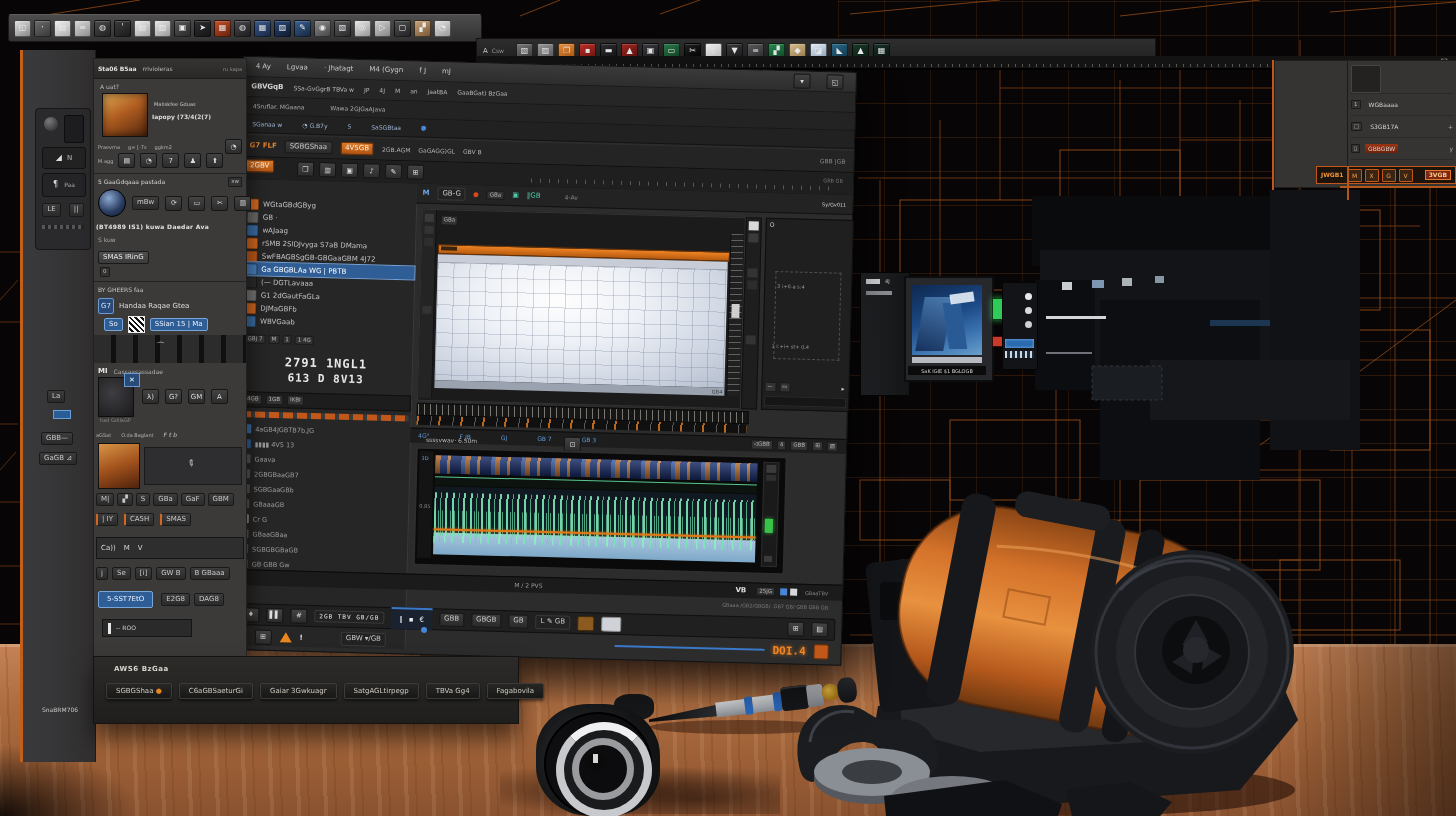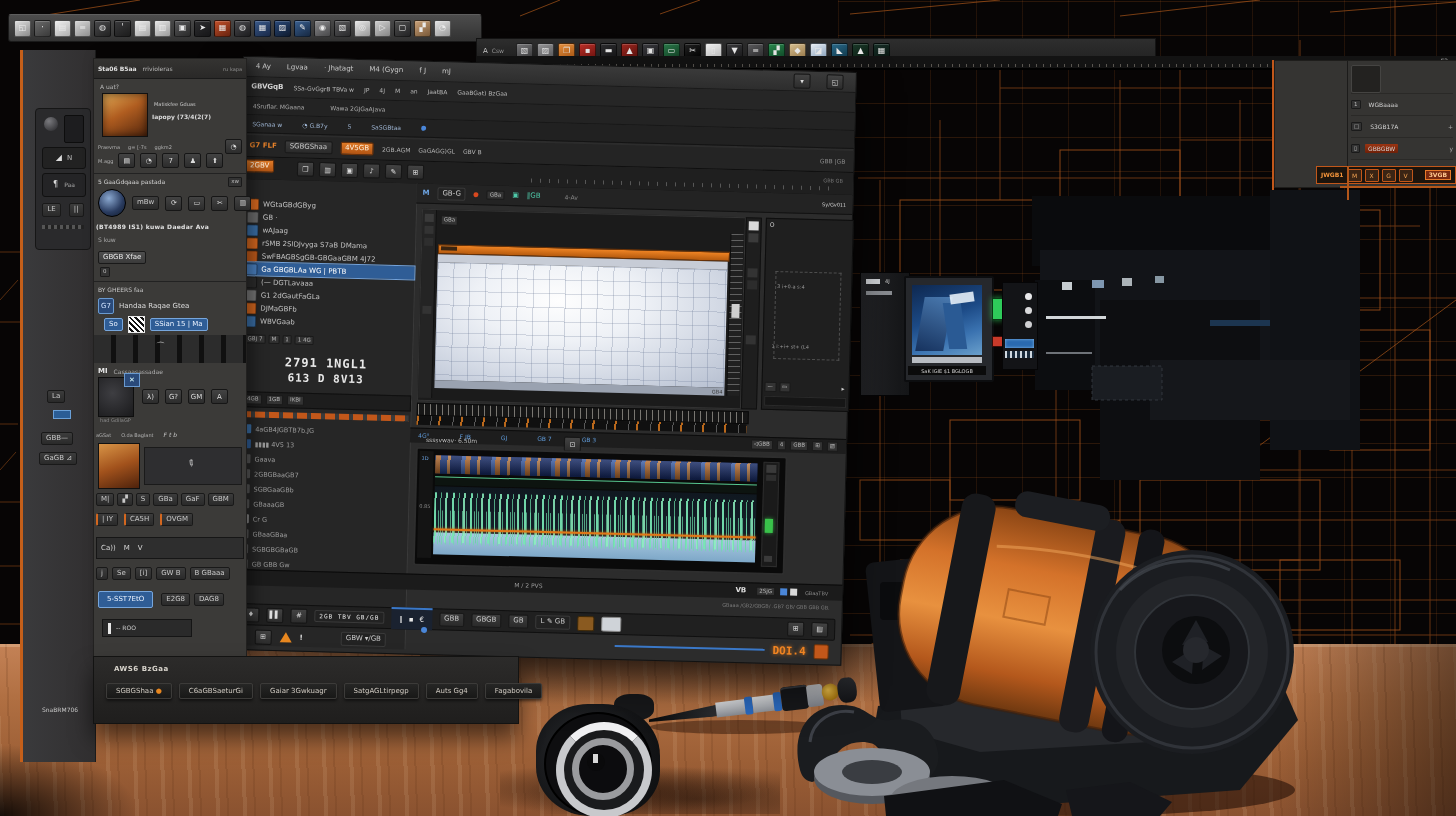--- a/index.html
+++ b/index.html
@@ -721,21 +721,21 @@
     <div class="abs row" style="left:4px;top:130px;width:144px;gap:6px">
       <span style="width:26px;height:26px;border-radius:50%;background:radial-gradient(circle at 38% 32%,#8aa8d0,#2a3c60 58%,#0e1828);border:1px solid #000;flex:none"></span>
       <span class="chip">mBw</span>
       <span class="glyphchip">⟳</span>
       <span class="glyphchip">▭</span>
       <span class="glyphchip">✂</span>
       <span class="glyphchip">▥</span>
     </div>
     <span class="abs t6 b ws" style="left:2px;top:164px;color:#e2e2e2;letter-spacing:.3px">(BT4989 IS1) kuwa Daedar Ava</span>
     <span class="abs t6 ws" style="left:4px;top:177px;color:#a8a8a8">S kuw</span>
-    <span class="abs chip" style="left:4px;top:192px;background:linear-gradient(180deg,#4e4e4e,#3a3a3a);color:#e8e8e8">GBGB Xfae</span>
+    <span class="abs chip" style="left:4px;top:192px;background:linear-gradient(180deg,#4e4e4e,#3a3a3a);color:#e8e8e8">SMAS IRinG</span>
     <span class="abs mini" style="left:6px;top:208px">0</span>
     <div class="abs" style="left:0;top:222px;width:152px;height:1px;background:#222"></div>
     <span class="abs t6 ws" style="left:4px;top:227px;color:#c6c6c6">BY GHEERS faa</span>
     <div class="abs row" style="left:4px;top:239px;width:144px;gap:5px">
       <span style="width:14px;height:14px;background:#2a4a7a;border:1px solid #6a9ad0;border-radius:2px;color:#cfe2ff;font-size:7px;display:flex;align-items:center;justify-content:center;flex:none">G7</span>
       <span class="t7 ws" style="color:#dcdcdc">Handaa Raqae Gtea</span>
     </div>
     <div class="abs row" style="left:10px;top:257px;width:138px;gap:5px">
       <span class="chip bluechip">So</span>
       <span style="width:15px;height:15px;background:repeating-linear-gradient(45deg,#fff 0 2px,#111 2px 4px);border:1px solid #e8e8e8;flex:none"></span>
@@ -770,21 +770,21 @@
         <span class="chip">M|</span>
         <span class="chip">▞</span>
         <span class="chip">S</span>
         <span class="chip">GBa</span>
         <span class="chip">GaF</span>
         <span class="chip">GBM</span>
       </div>
     <div class="abs row" style="left:2px;top:454px;width:148px;gap:6px">
         <span class="chip" style="border-left:2px solid #d4671f">| IY</span>
         <span class="chip" style="border-left:2px solid #d4671f">CA5H</span>
-        <span class="chip" style="border-left:2px solid #d4671f">OVGM</span>
+        <span class="chip" style="border-left:2px solid #d4671f">SMAS</span>
       </div>
     <div class="abs row" style="left:2px;top:478px;width:148px;gap:8px;background:#2e2e2e;border:1px solid #161616;height:22px;padding:0 4px;box-sizing:border-box">
         <span class="t7 ws" style="color:#d8d8d8">Ca))</span>
         <span class="t7 ws" style="color:#d8d8d8">M</span>
         <span class="t7 ws" style="color:#d8d8d8">V</span>
       </div>
     <div class="abs row" style="left:2px;top:508px;width:148px;gap:4px">
         <span class="chip">j</span>
         <span class="chip">Se</span>
         <span class="chip">[i]</span>
@@ -804,21 +804,21 @@
     </div>
   </div>
 
   <div class="abs" style="left:93px;top:656px;width:424px;height:66px;background:linear-gradient(180deg,#2c2b2a,#1f1e1d);border:1px solid #131312;box-shadow:0 14px 22px rgba(0,0,0,.55)">
     <span class="abs t7 b ws" style="left:20px;top:8px;color:#d8d4cc;letter-spacing:.5px">AWS6 BzGaa</span>
     <div class="abs row" style="left:12px;top:26px;width:404px;gap:7px">
         <span class="tab"><span>SGBGShaa</span> <span style="color:#e8871f">●</span></span>
         <span class="tab"><span>C6aGBSaeturGi</span> <span style="color:#e8871f"></span></span>
         <span class="tab"><span>Gaiar 3Gwkuagr</span> <span style="color:#e8871f"></span></span>
         <span class="tab"><span>SatgAGLtirpegp</span> <span style="color:#e8871f"></span></span>
-        <span class="tab"><span>Auts Gg4</span> <span style="color:#e8871f"></span></span>
+        <span class="tab"><span>TBVa Gg4</span> <span style="color:#e8871f"></span></span>
         <span class="tab"><span>Fagabovila</span> <span style="color:#e8871f"></span></span>
       </div>
   </div>
 
   <div class="abs" style="left:1272px;top:60px;width:2px;height:130px;background:#c2571a"></div>
   <div class="abs" style="left:1274px;top:60px;width:182px;height:126px;background:#353432;border:1px solid #1e1d1b">
     <div class="abs" style="left:72px;top:0;width:1px;height:126px;background:#1c1b1a"></div>
     <div class="abs" style="left:76px;top:4px;width:102px;height:116px">
       <div style="width:28px;height:26px;background:#232220;border:1px solid #454442;border-radius:2px"></div>
       <div>

